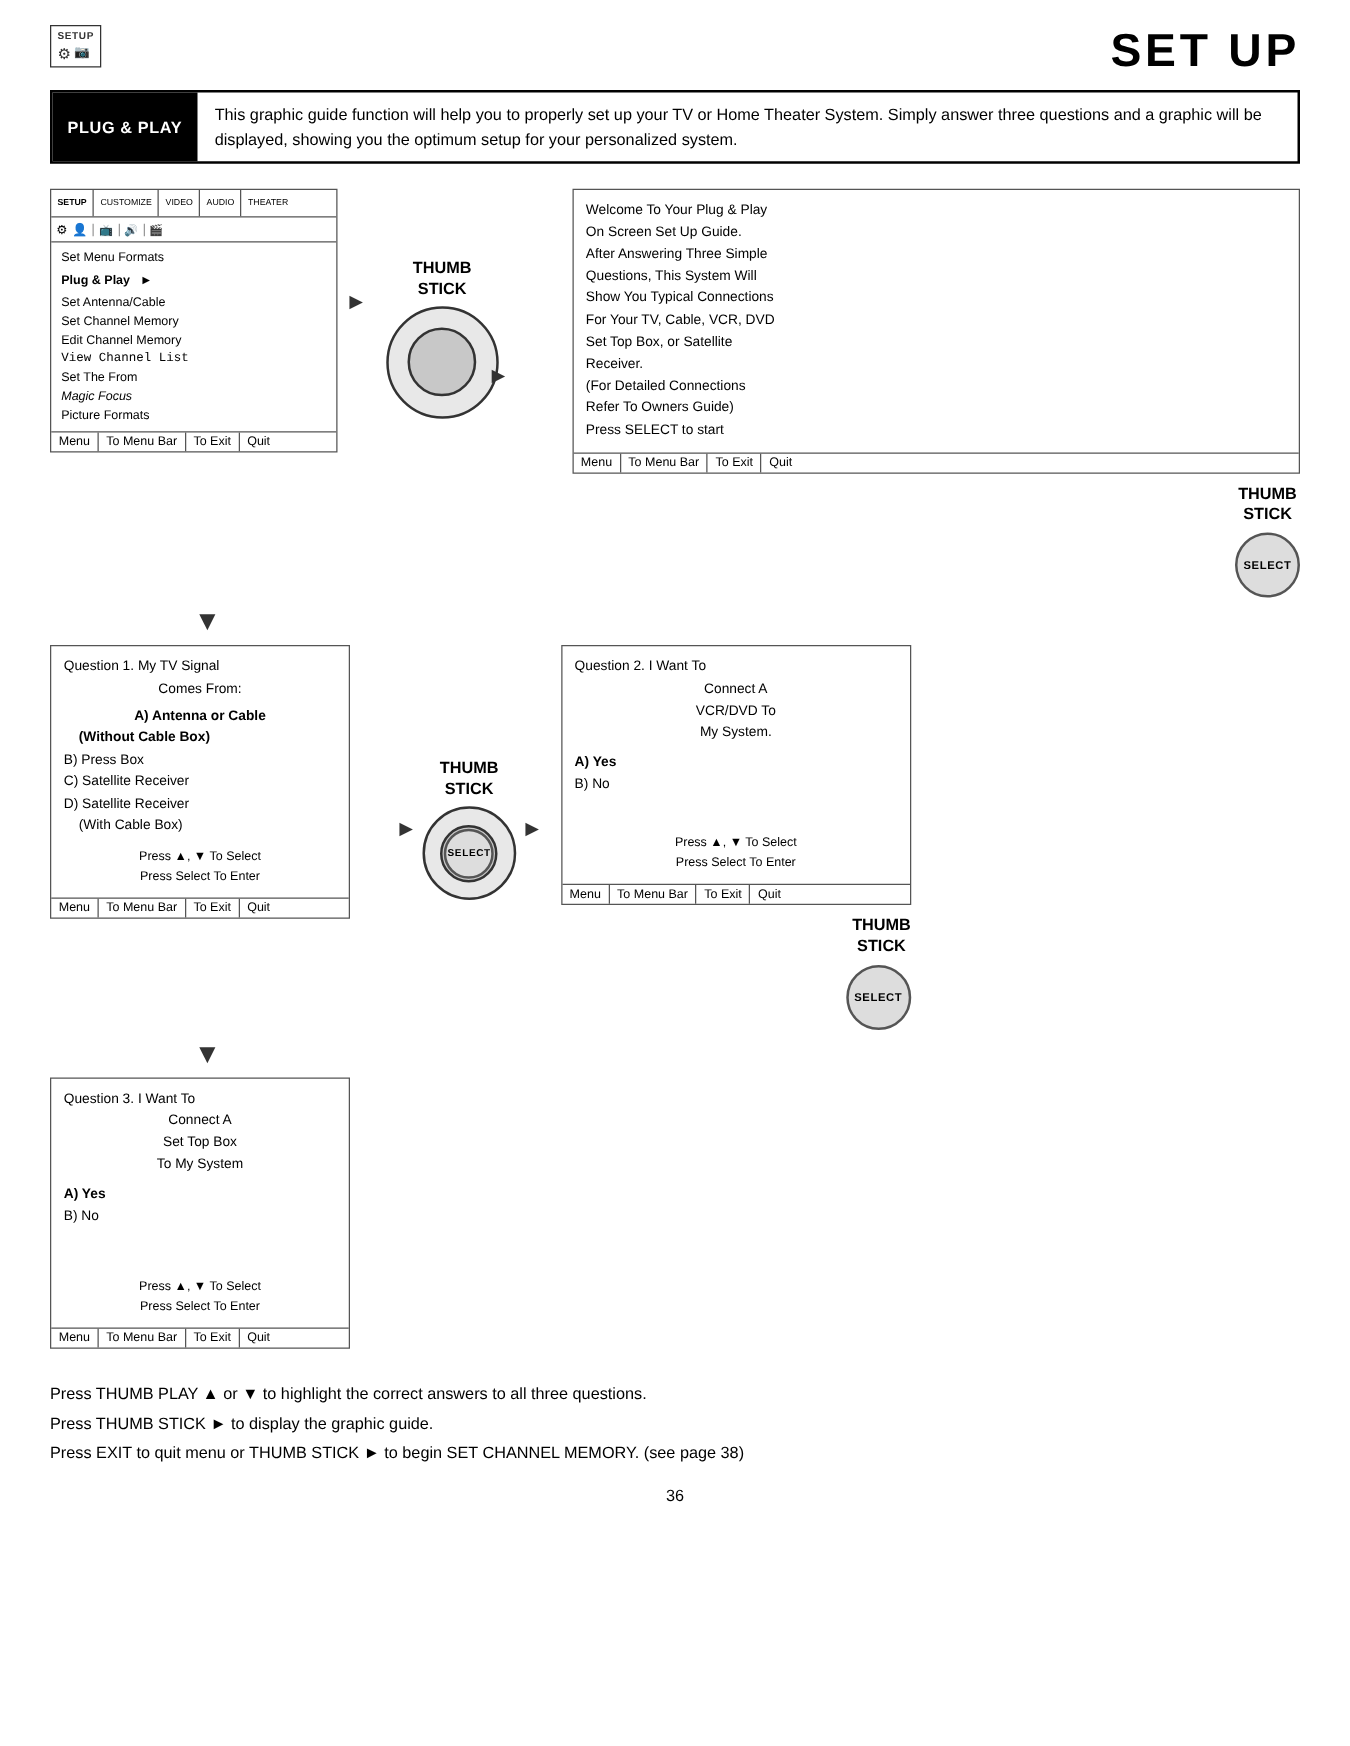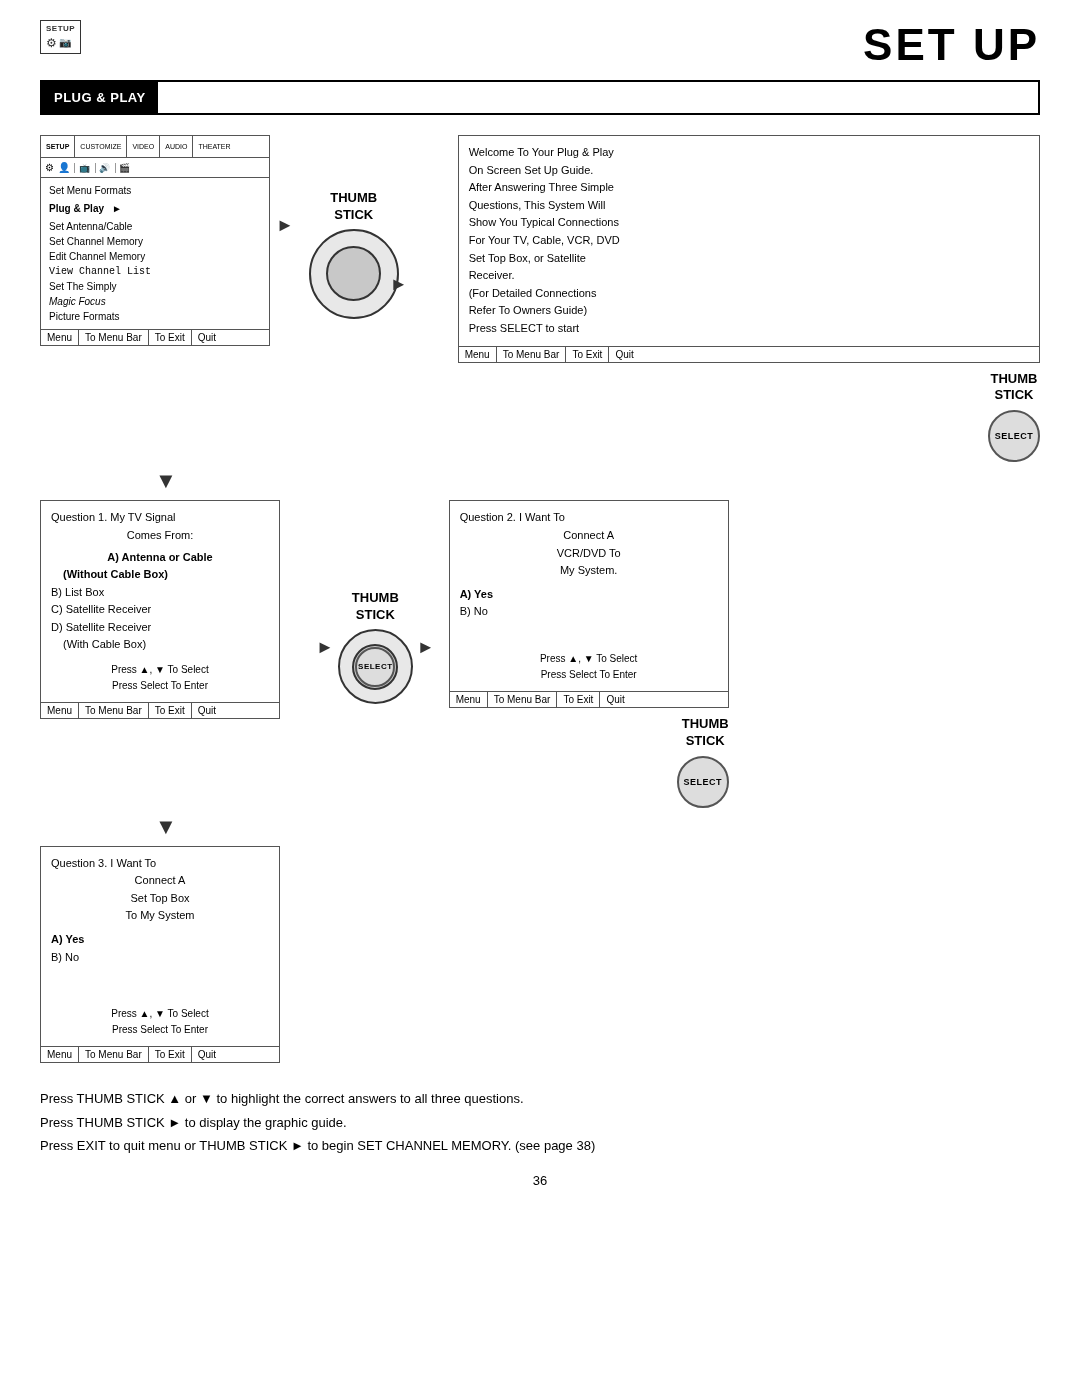--- a/index.html
+++ b/index.html
@@ -25,21 +25,21 @@
       position: absolute;
       left: 0;
       top: 0;
       border: 1.5px solid #333;
       padding: 3px 5px;
       font-size: 9px;
       line-height: 1.2;
       color: #333;
     }
     .page-title {
-      font-size: 44px;
+      font-size: 37px;
       font-weight: bold;
       letter-spacing: 3px;
       text-align: right;
     }
 
     
     .intro-section {
       display: flex;
       align-items: stretch;
       border: 2px solid #000;
@@ -171,20 +171,21 @@
     <div style="display:flex; gap:3px; align-items:center;">
       <span style="font-size:12px;">⚙</span>
       <span style="font-size:10px;">📷</span>
     </div>
   </div>
   <h1 class="page-title">SET UP</h1>
 </div>
 
 <div class="intro-section">
   <div class="plug-play-label">PLUG &amp; PLAY</div>
+  <div class="intro-text">This graphic guide function will help you to properly set up your TV or Home Theater System.  Simply answer three questions and a graphic will be displayed, showing you the optimum setup for your personalized system.</div>
 </div>
 
 <div class="diagram-area">
 
   <div style="display:flex; align-items:flex-start; gap:0;">
 
     <div style="display:flex; flex-direction:column; align-items:center; flex-shrink:0;">
       <div class="screen-panel" style="width:230px;">
         <div class="screen-top-bar">
           <div class="screen-tab active" style="font-size:7px; font-weight:bold;">SETUP</div>
@@ -204,21 +205,21 @@
         <div class="screen-body" style="padding:5px 8px;">
           <div style="font-size:10px; margin-bottom:3px;">Set Menu Formats</div>
           <div style="font-size:10px; font-weight:bold; display:flex; align-items:center; margin-bottom:3px;">
             <span>Plug &amp; Play</span>
             <span style="margin-left:8px;">►</span>
           </div>
           <div style="font-size:10px;">Set Antenna/Cable</div>
           <div style="font-size:10px;">Set Channel Memory</div>
           <div style="font-size:10px;">Edit Channel Memory</div>
           <div style="font-size:10px;font-family:Liberation Mono, monospace;">View Channel List</div>
-          <div style="font-size:10px;">Set The Simply</div>
+          <div style="font-size:10px;">Set The From</div>
           <div style="font-size:10px;font-style:italic;">Magic Focus</div>
           <div style="font-size:10px;">Picture Formats</div>
         </div>
         <div class="screen-footer">
           <span>Menu</span>
           <span>To Menu Bar</span>
           <span>To Exit</span>
           <span>Quit</span>
         </div>
       </div>
@@ -283,21 +284,21 @@
 
   <div style="display:flex; align-items:flex-start;">
 
     <div style="width:272px; flex-shrink:0;">
       <div class="screen-panel" style="width:240px;">
         <div style="padding:8px 10px; font-size:11px; line-height:1.6;">
           <div>Question 1.  My TV Signal</div>
           <div style="text-align:center; margin-bottom:4px;">Comes From:</div>
           <div style="font-weight:bold;text-align:center;">A) Antenna or Cable</div>
           <div style="font-weight:bold; padding-left:12px;">(Without Cable Box)</div>
-          <div>B) List Box</div>
+          <div>B) Press Box</div>
           <div>C) Satellite Receiver</div>
           <div>D) Satellite Receiver</div>
           <div style="padding-left:12px;">(With Cable Box)</div>
           <div style="margin-top:8px; text-align:center; font-size:10px;">
             Press ▲, ▼ To Select<br>
             Press Select To Enter
           </div>
         </div>
         <div style="border-top:1px solid #555; display:flex; font-size:10px;">
           <span style="border-right:1px solid #555; padding:2px 6px;">Menu</span>
@@ -383,18 +384,18 @@
           <span style="border-right:1px solid #555; padding:2px 6px;">To Exit</span>
           <span style="padding:2px 6px;">Quit</span>
         </div>
       </div>
     </div>
   </div>
 
 </div>
 
 <div class="bottom-text">
-  <div>Press  THUMB STICK ▲ or ▼ to highlight the correct answers to all three questions.</div>
+  <div>Press  THUMB PLAY ▲ or ▼ to highlight the correct answers to all three questions.</div>
   <div>Press THUMB STICK ► to display the graphic guide.</div>
   <div>Press EXIT to quit menu or THUMB STICK ► to begin SET CHANNEL MEMORY. (see page 38)</div>
 </div>
 
 <div class="page-number">36</div>
 
 </body></html>

